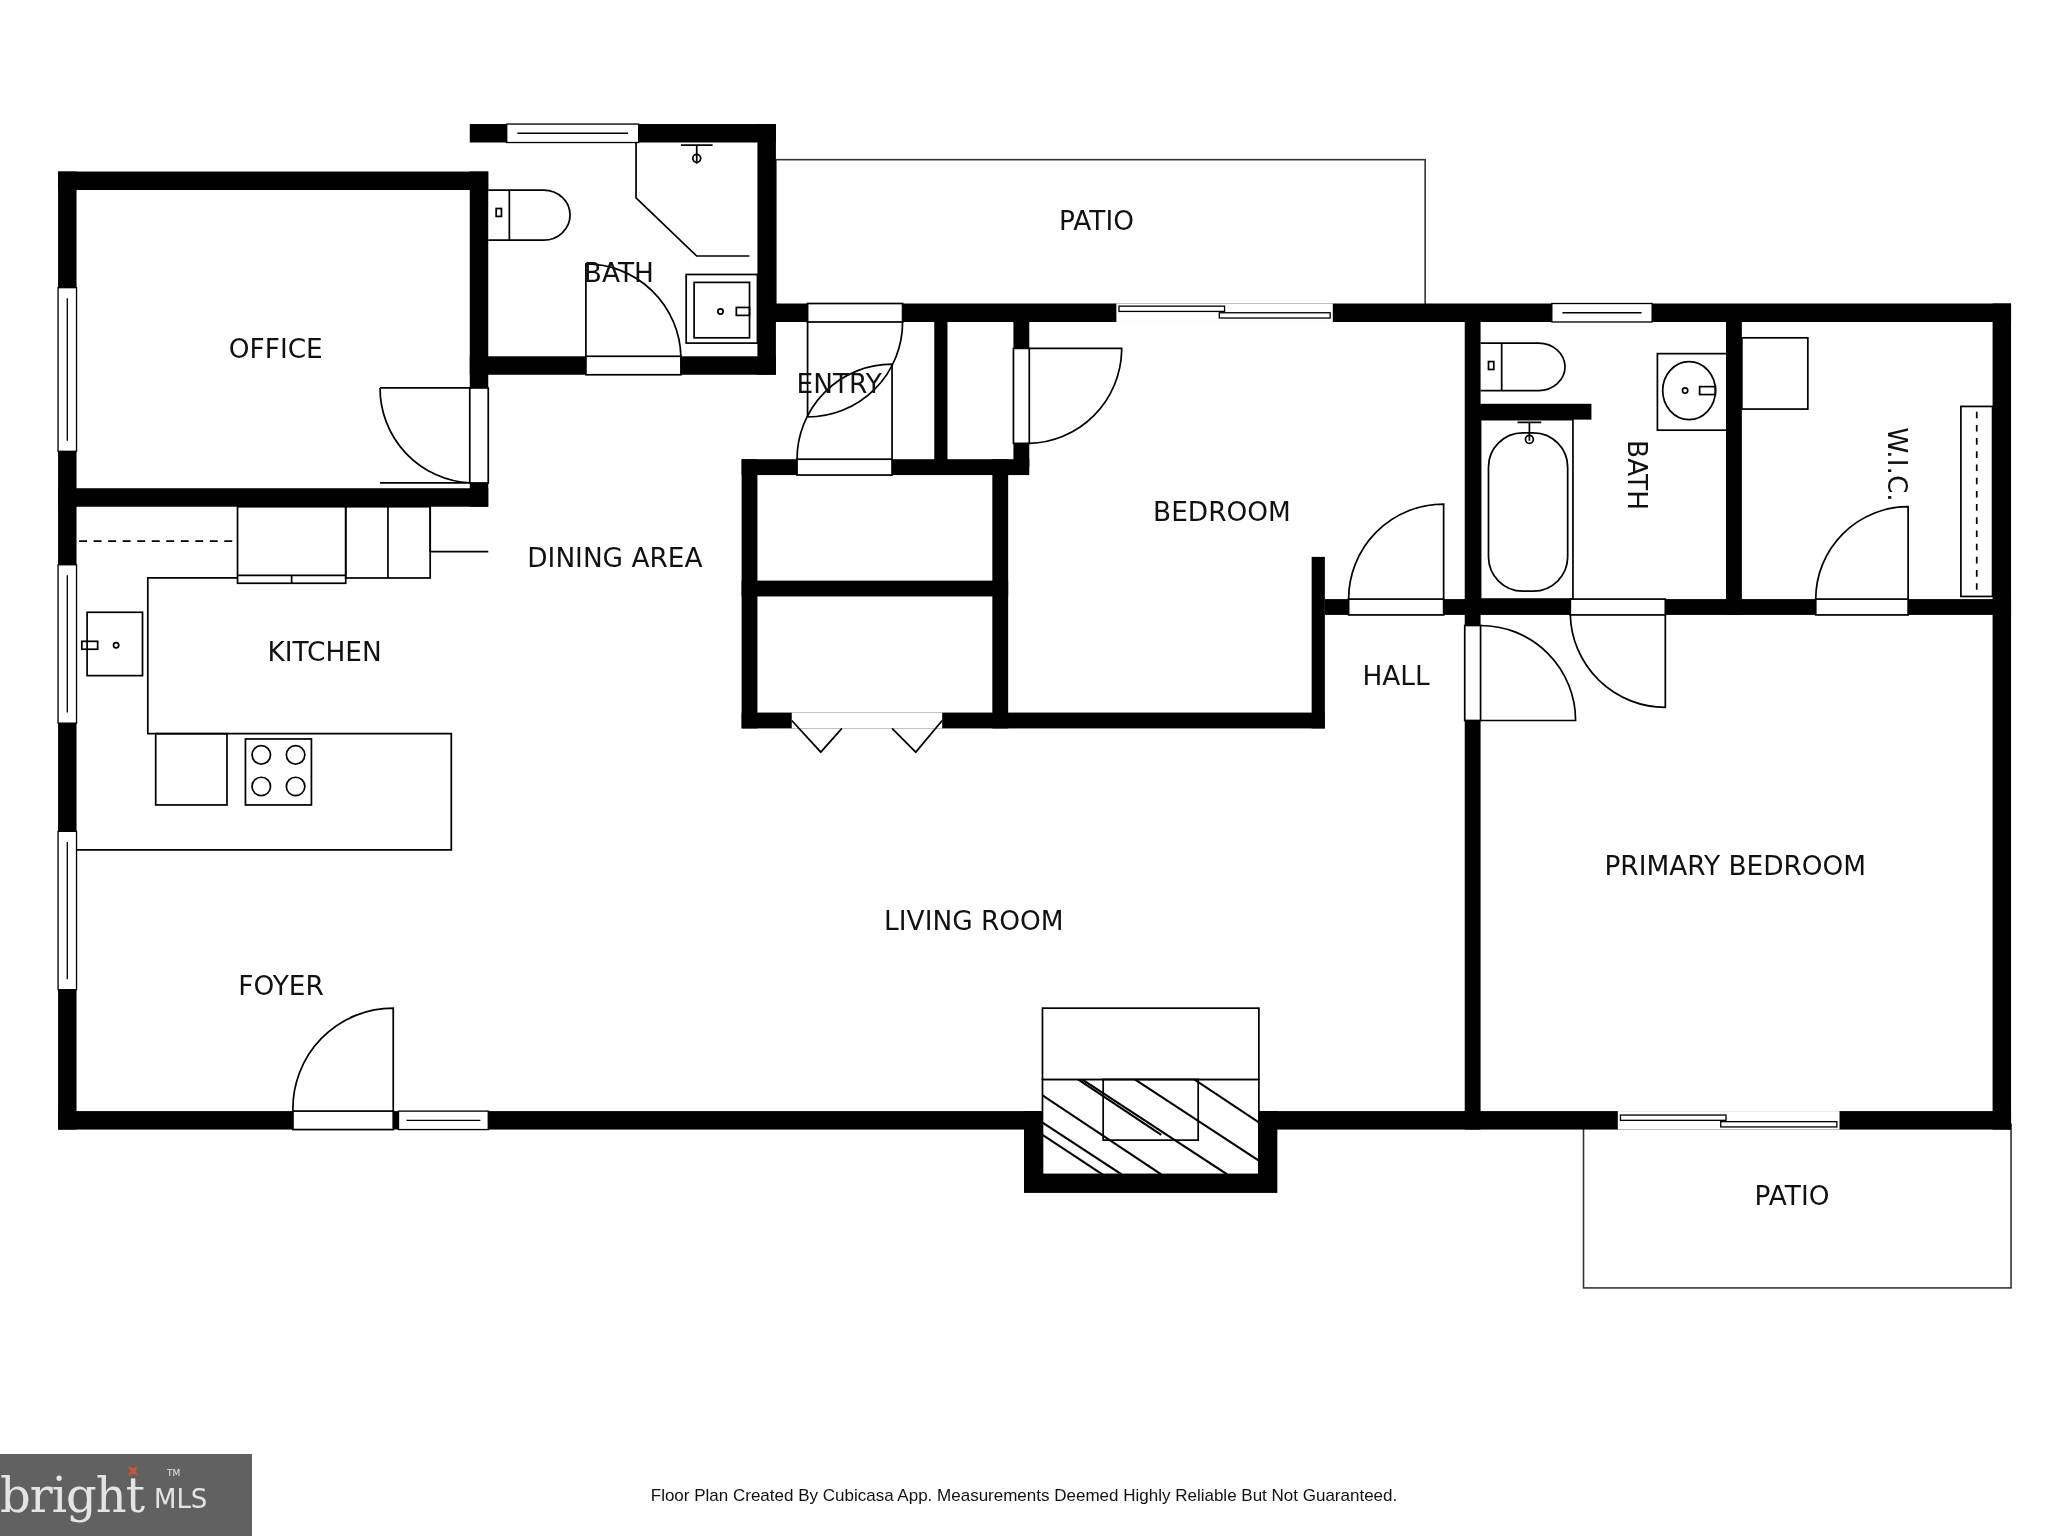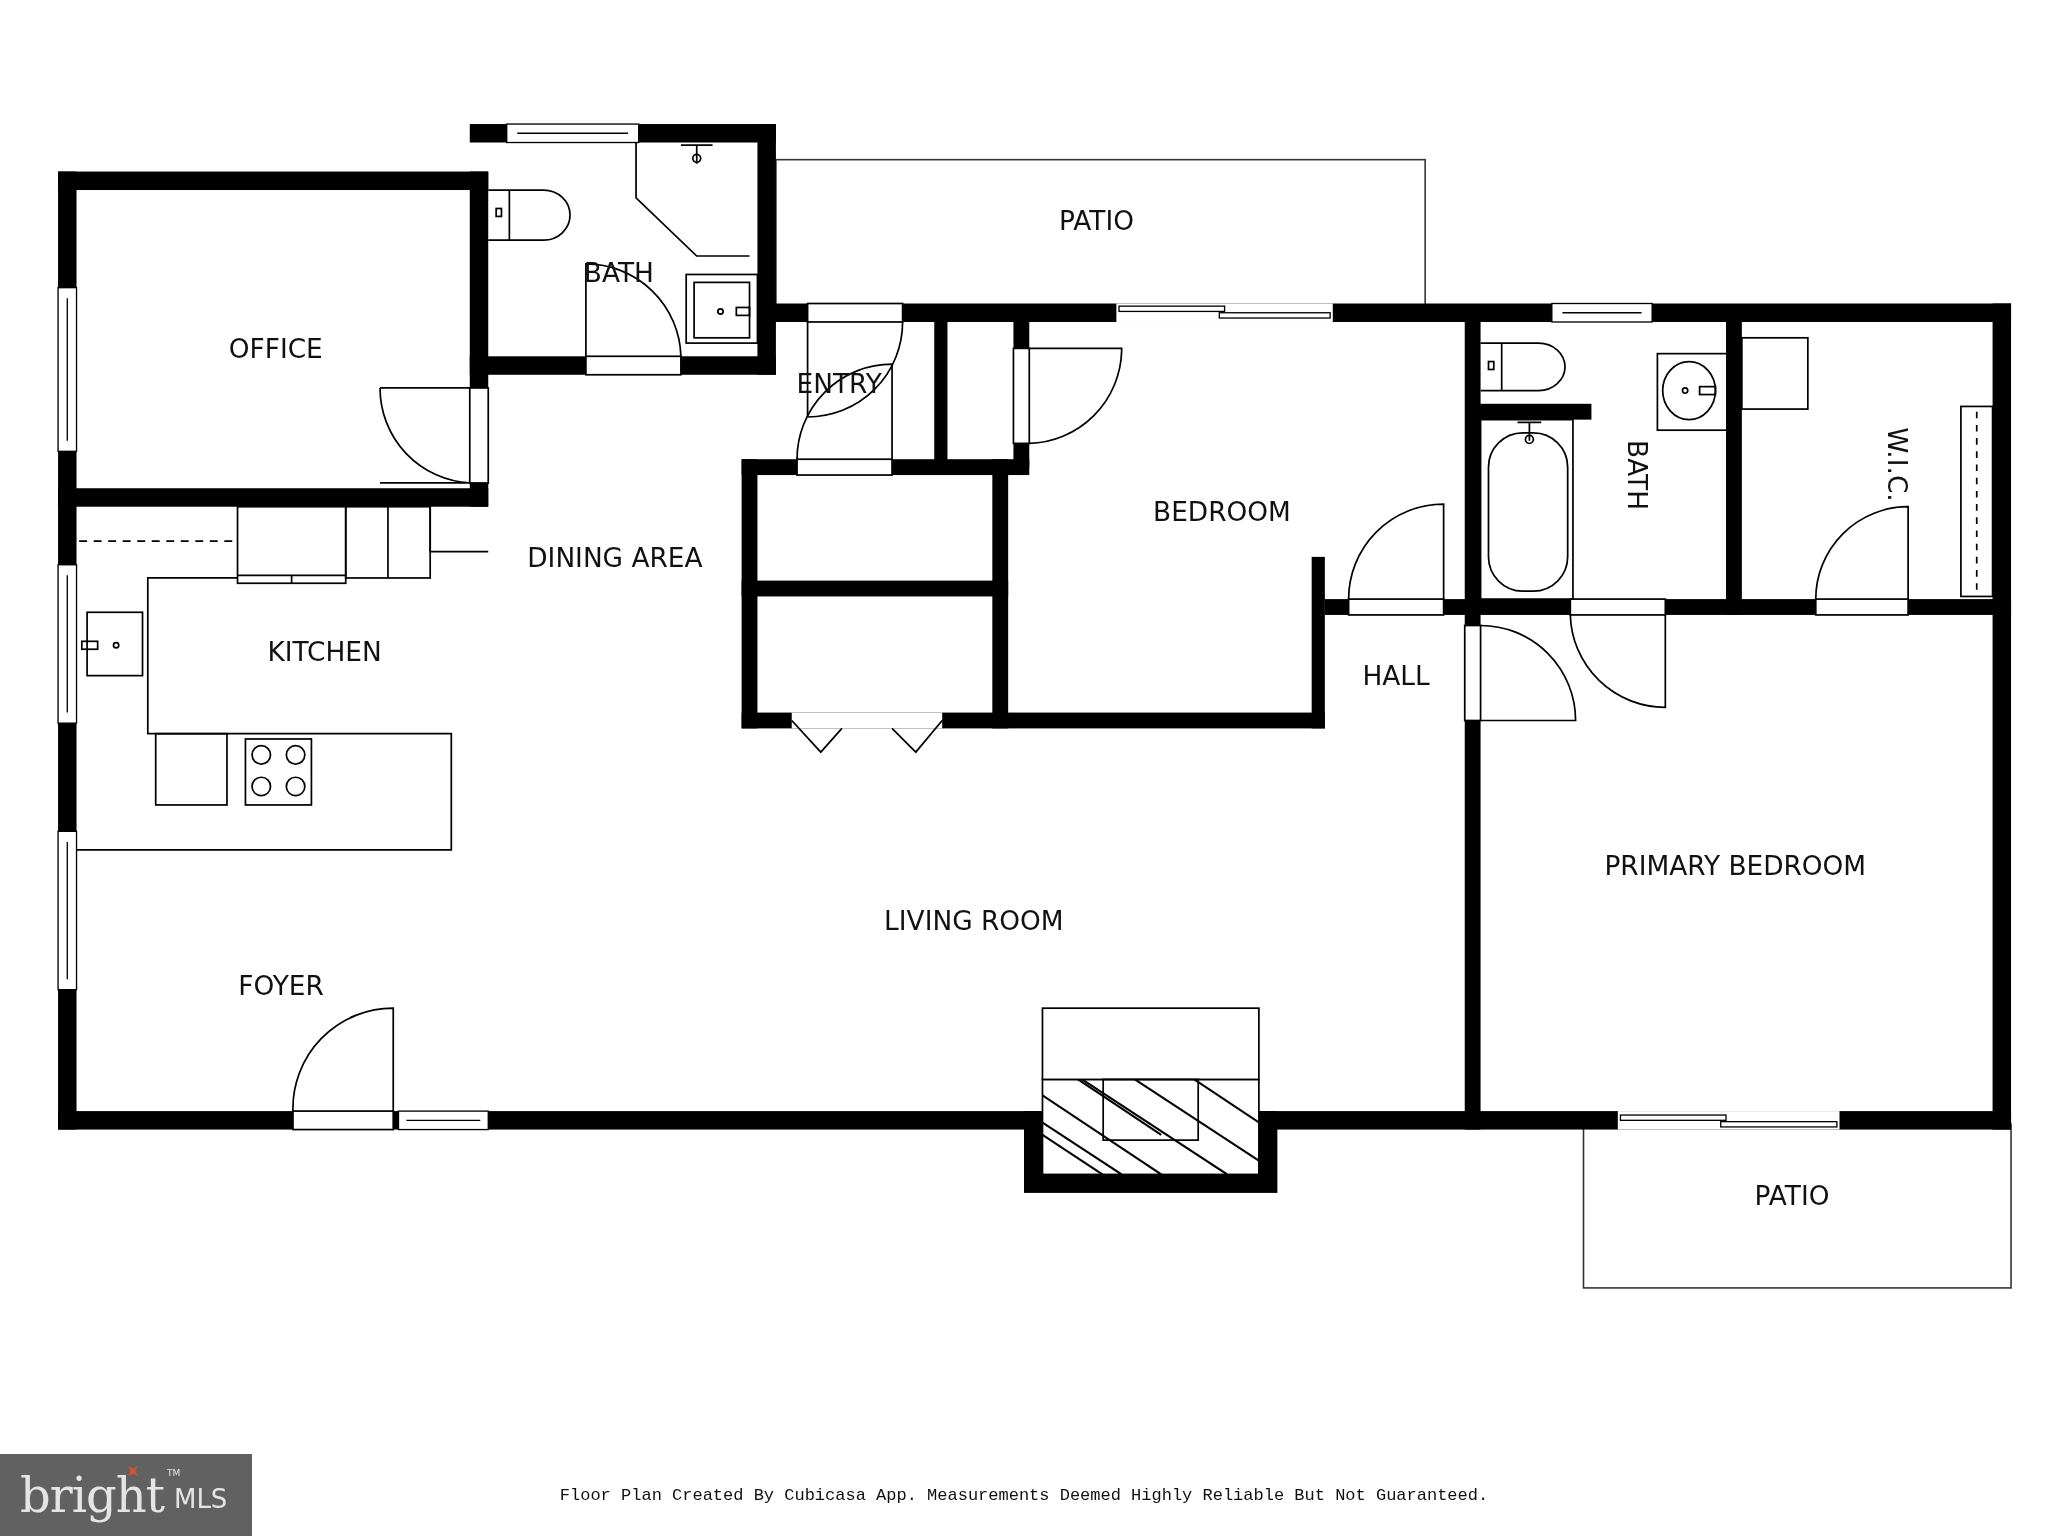--- a/index.html
+++ b/index.html
@@ -5,23 +5,23 @@
   html, body { margin: 0; padding: 0; background: #ffffff; }
   body { width: 2048px; height: 1536px; position: relative; overflow: hidden; font-family: "DejaVu Sans", sans-serif; }
   #plan { position: absolute; left: 0; top: 0; width: 2048px; height: 1536px; }
   .wall { fill: #000; }
   .thin { fill: none; stroke: #000; stroke-width: 1.3; }
   .thin-g { fill: none; stroke: #333; stroke-width: 1.2; }
   .win { fill: #fff; stroke: #000; stroke-width: 1; }
   .opening { fill: #fff; stroke: none; }
   .label { font-family: "DejaVu Sans", sans-serif; font-size: 20px; fill: #111; }
   .disclaimer { position: absolute; left: 0; width: 2048px; top: 1486px; text-align: center;
-    font-family: Liberation Mono, monospace; font-size: 17px; color: #111; }
+    font-family: Liberation Sans, sans-serif; font-size: 17px; color: #111; }
   .logo { position: absolute; left: 0; top: 1454px; width: 252px; height: 82px; background: #616161;
-    display: flex; align-items: center; padding-left: 20px; box-sizing: border-box; }
+    display: flex; align-items: center; box-sizing: border-box; }
   .logo-word { font-family: "DejaVu Serif", serif; font-size: 48px; color: #e4e4e4; letter-spacing: -1px; position: relative; }
   .logo-star { position: absolute; left: 126px; top: 10px; width: 14px; height: 14px; background: #d9532c;
     transform: rotate(45deg); clip-path: polygon(50% 0, 62% 38%, 100% 50%, 62% 62%, 50% 100%, 38% 62%, 0 50%, 38% 38%); }
   .logo-tm { position: absolute; left: 167px; top: 14px; font-size: 9px; color: #e4e4e4; font-family: "DejaVu Sans", sans-serif; text-align: right; }
   .logo-mls { font-family: "DejaVu Sans", sans-serif; font-size: 26px; color: #e4e4e4; margin-left: 10px; margin-top: 8px; }
 </style>
 </head>
 <body>
 
 <svg id="plan" viewBox="0 0 1552 1164" preserveAspectRatio="none" xmlns="http://www.w3.org/2000/svg">

